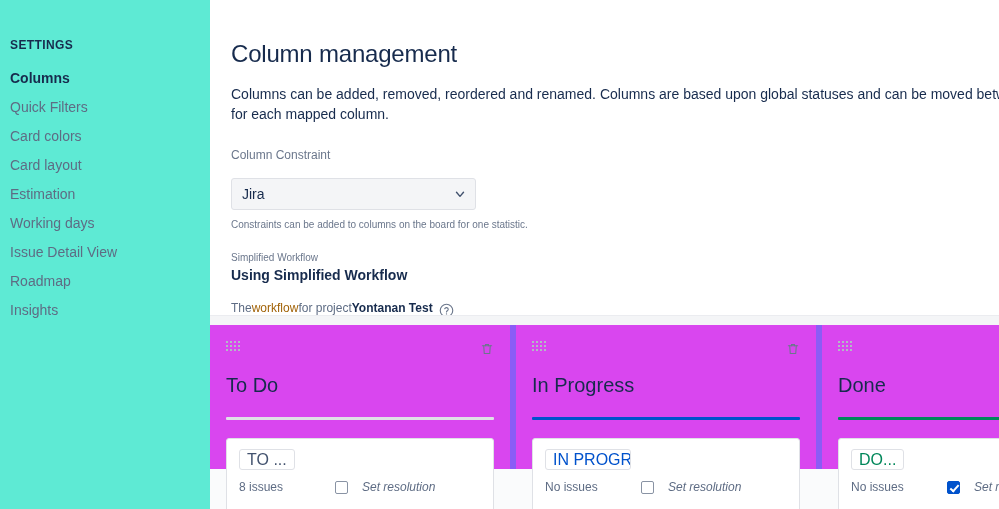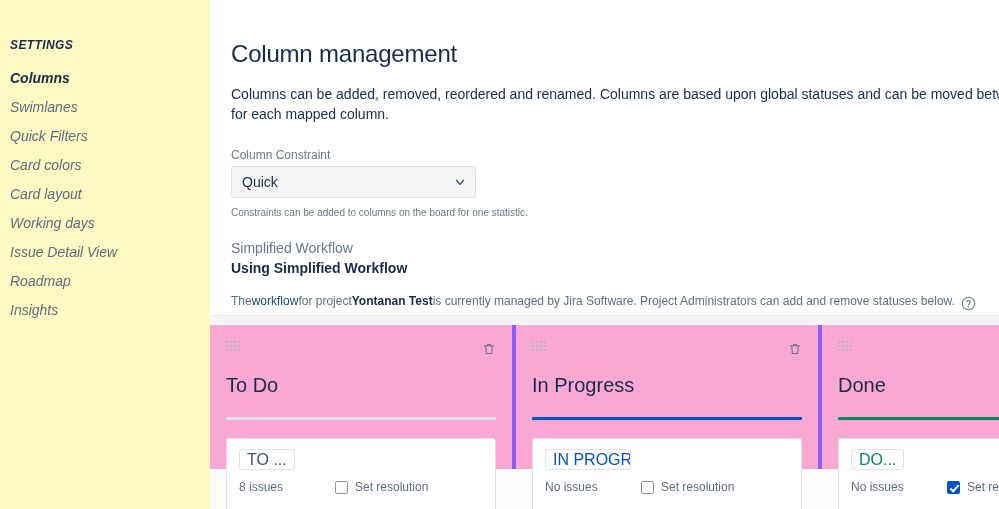--- a/index.html
+++ b/index.html
@@ -9,23 +9,22 @@
     background: #ffffff;
     font-family: "Liberation Sans", sans-serif;
     color: #172B4D;
   }
   .page { position: relative; width: 999px; height: 509px; display: flex; }
 
   
   .sidebar {
     width: 210px;
     flex: 0 0 210px;
-    background: #fef9c3;
+    background: #5eead4;
     padding: 38px 0 0 0;
-    font-style: italic;
   }
   .sidebar-heading {
     font-size: 12px;
     font-weight: 700;
     letter-spacing: .4px;
     color: #172B4D;
     padding: 0 12px 12px 10px;
   }
   .nav-item {
     display: block;
@@ -59,21 +58,21 @@
     font-size: 14px;
     line-height: 20px;
     color: #172B4D;
     width: 1020px;
     margin-bottom: 24px;
   }
 
   .field-label {
     font-size: 12px;
     color: #6B778C;
-    margin-bottom: 4px;
+    margin-bottom: 16px;
   }
   .select-box {
     width: 245px;
     height: 32px;
     background: #F4F5F7;
     border: 1px solid #DFE1E6;
     border-radius: 3px;
     display: flex;
     align-items: center;
     padding: 0 8px 0 10px;
@@ -83,40 +82,40 @@
   }
   .select-value { flex: 1 1 auto; }
   .chev { width: 14px; height: 14px; flex: 0 0 14px; color: #42526E; }
   .hint {
     font-size: 10px;
     color: #6B778C;
     margin-top: 9px;
   }
 
   .sw-label {
-    font-size: 14px;
+    font-size: 10px;
     color: #6B778C;
     margin-top: 22px;
   }
   .sw-title {
     font-size: 14px;
     font-weight: 700;
     color: #172B4D;
     margin-top: 4px;
   }
   .sw-desc {
     font-size: 12px;
     color: #5E6C84;
     margin-top: 17px;
     white-space: nowrap;
     display: flex;
     align-items: center;
     gap: 0;
   }
-  .sw-desc .lnk { color: #0c4a6e; cursor: pointer; }
+  .sw-desc .lnk { color: #a16207; cursor: pointer; }
   .sw-desc b { color: #172B4D; font-weight: 700; }
   .help-icon {
     display: inline-block;
     width: 15px; height: 15px;
     margin-left: 6px;
     flex: 0 0 15px;
     color: #6B778C;
     cursor: pointer;
     position: relative;
     top: 3px;
@@ -136,22 +135,22 @@
     border-top: 1px solid #EBECF0;
   }
   .columns-row {
     display: flex;
     align-items: stretch;
     height: 144px;
   }
   .column {
     width: 306px;
     flex: 0 0 306px;
-    background: #f9a8d4;
-    border-right: 4px solid #8b5cf6;
+    background: #d946ef;
+    border-right: 6px solid #8b5cf6;
     padding: 16px 16px 0 16px;
     position: relative;
   }
   .col-head {
     display: flex;
     align-items: flex-start;
     justify-content: space-between;
     height: 16px;
   }
   .drag-handle {
@@ -207,21 +206,21 @@
     cursor: pointer;
   }
   .card-row {
     display: flex;
     align-items: flex-start;
     margin-top: 6px;
     font-size: 12px;
     color: #5E6C84;
   }
   .issues-count { width: 96px; flex: 0 0 96px; white-space: nowrap; }
-  .cb-wrap { display: flex; align-items: center; gap: 7px; cursor: pointer; }
+  .cb-wrap { display: flex; align-items: center; gap: 14px; cursor: pointer; font-style: italic; }
   .cb {
     width: 13px; height: 13px;
     border: 1px solid #8993A4;
     border-radius: 2px;
     background: #ffffff;
     flex: 0 0 13px;
     position: relative;
   }
   .cb.checked { background: #0052CC; border-color: #0052CC; }
   .cb.checked:after {
@@ -237,55 +236,54 @@
 </style>
 </head>
 <body>
 
 <div class="page">
 
   <nav class="sidebar">
     <div class="sidebar-heading">SETTINGS</div>
     <div id="nav-list">
         <a class="nav-item active">Columns</a>
-        <a class="nav-item">Swimlanes</a>
         <a class="nav-item">Quick Filters</a>
         <a class="nav-item">Card colors</a>
         <a class="nav-item">Card layout</a>
+        <a class="nav-item">Estimation</a>
         <a class="nav-item">Working days</a>
         <a class="nav-item">Issue Detail View</a>
         <a class="nav-item">Roadmap</a>
         <a class="nav-item">Insights</a>
       </div>
   </nav>
 
   <section class="main">
     <div class="main-inner">
       <h1 class="page-title">Column management</h1>
       <p class="intro">Columns can be added, removed, reordered and renamed. Columns are based upon global statuses and can be moved between columns. A constraint can be set for each mapped column.</p>
 
       <div class="field-label">Column Constraint</div>
       <div class="select-box">
-        <span class="select-value">Quick</span>
+        <span class="select-value">Jira</span>
         <span class="chev">
           <svg viewBox="0 0 24 24" width="14" height="14" fill="none" stroke="currentColor" stroke-width="2.4" stroke-linecap="round" stroke-linejoin="round">
               <polyline points="6 9 12 16 18 9"></polyline>
             </svg>
         </span>
       </div>
       <div class="hint">Constraints can be added to columns on the board for one statistic.</div>
 
       <div class="sw-label">Simplified Workflow</div>
       <div class="sw-title">Using Simplified Workflow</div>
       <div class="sw-desc">
         <span>The </span>
           <a class="lnk">workflow</a>
           <span> for project </span>
           <b>Yontanan Test</b>
-          <span> is currently managed by Jira Software. Project Administrators can add and remove statuses below.</span>
         <span class="help-icon">
           <svg viewBox="0 0 24 24" width="15" height="15" fill="none" stroke="currentColor" stroke-width="1.8">
               <circle cx="12" cy="12" r="10"></circle>
               <path d="M9.2 9.2a2.9 2.9 0 0 1 5.6 1c0 2-2.8 2.3-2.8 4" stroke-linecap="round"></path>
               <circle cx="12" cy="17.4" r="1.05" fill="currentColor" stroke="none"></circle>
             </svg>
         </span>
       </div>
     </div>
 

